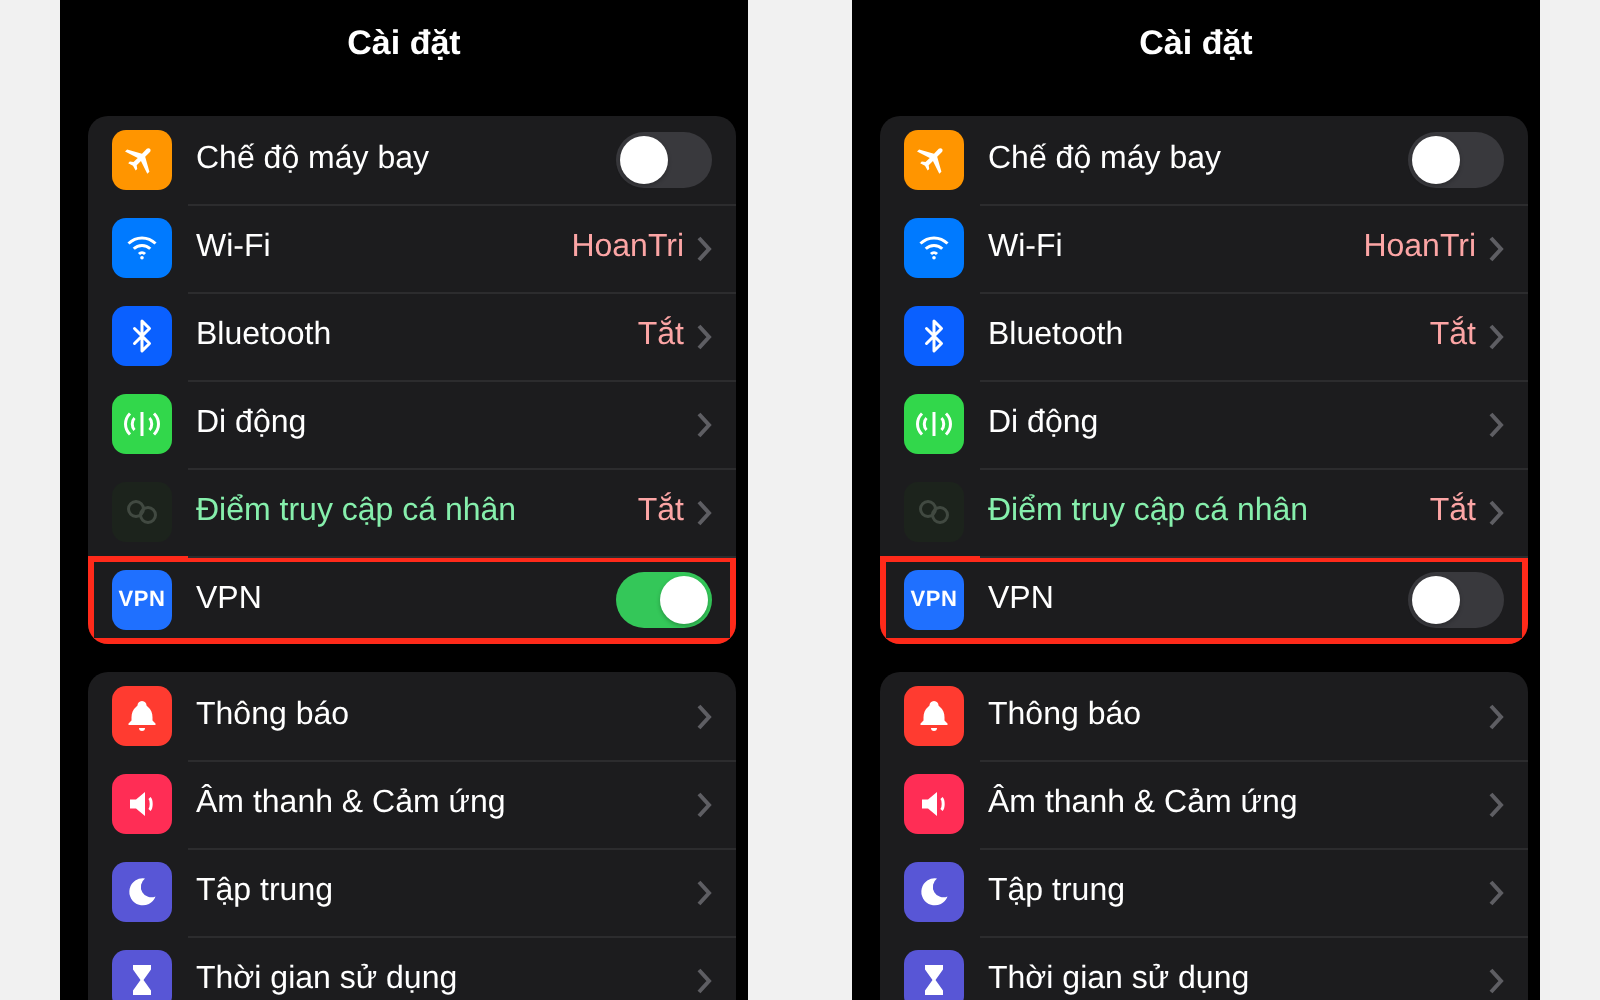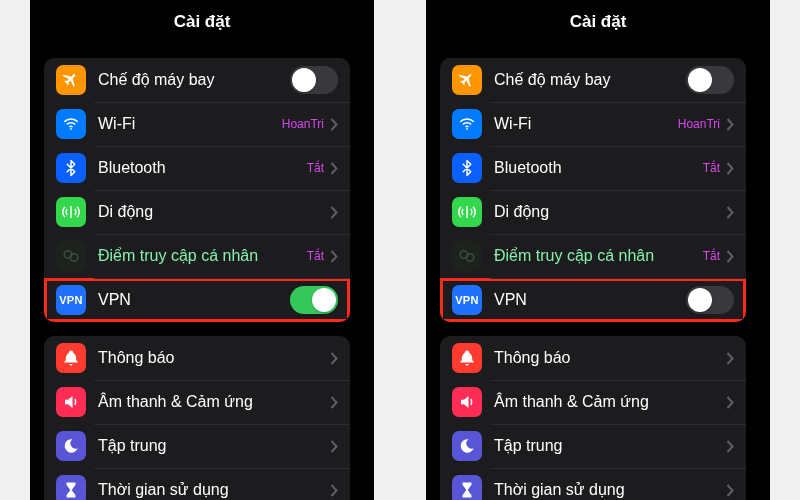--- a/index.html
+++ b/index.html
@@ -28,21 +28,21 @@
   .header {
     height: 44px;
     display: flex;
     align-items: center;
     justify-content: center;
     color: #fff;
     font-size: 17px;
     font-weight: 600;
   }
   .group {
-    margin: 14px 24px 0 14px;
+    margin: 14px 6px 0 14px;
     background: #1c1c1e;
     border-radius: 10px;
     overflow: hidden;
   }
   .row {
     display: flex;
     align-items: center;
     min-height: 44px;
     padding: 6px 12px 6px 12px;
     position: relative;
@@ -69,22 +69,22 @@
     flex-shrink: 0;
   }
   .icon-box svg { width: 18px; height: 18px; display: block; }
   .icon-txt { color: #fff; font-size: 11px; font-weight: 700; letter-spacing: 0.3px; }
   .label {
     color: #fff;
     font-size: 16px;
     flex: 1;
   }
   .value {
-    color: #d946ef;
-    font-size: 12px;
+    color: #fca5a5;
+    font-size: 16px;
     margin-right: 6px;
   }
   .chevron {
     color: #5e5e63;
     flex-shrink: 0;
   }
   .chevron svg { width: 8px; height: 13px; display:block; }
   .switch {
     width: 48px;
     height: 28px;

